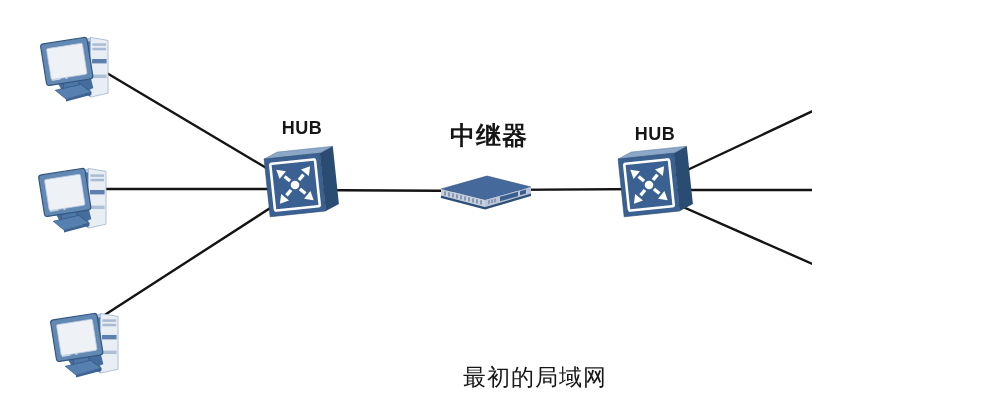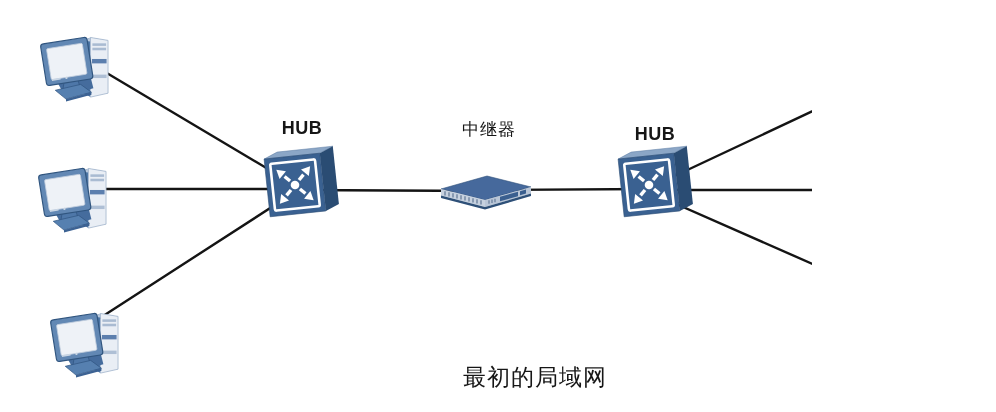--- a/index.html
+++ b/index.html
@@ -130,18 +130,18 @@
     <use href="#pc" x="900" y="290" width="88" height="88"></use>
 
     <use href="#hub" x="259" y="140" width="84" height="86"></use>
     <use href="#hub" x="613" y="140" width="84" height="86"></use>
 
     <use href="#repeater" x="438" y="172" width="96" height="42"></use>
   </svg>
 
   <div class="lbl" style="left:259px; top:118px; width:86px;">HUB</div>
 
-  <div class="lbl lbl-cjk" style="left:436px; top:120px; width:106px; font-size:17px;">中继器</div>
+  <div class="lbl lbl-cjk" style="left:436px; top:120px; width:106px; font-size:25px;font-weight:bold;">中继器</div>
 
   <div class="lbl" style="left:613px; top:124px; width:84px;">HUB</div>
 
   <div class="caption">最初的局域网</div>
 </div>
 
 </body></html>

